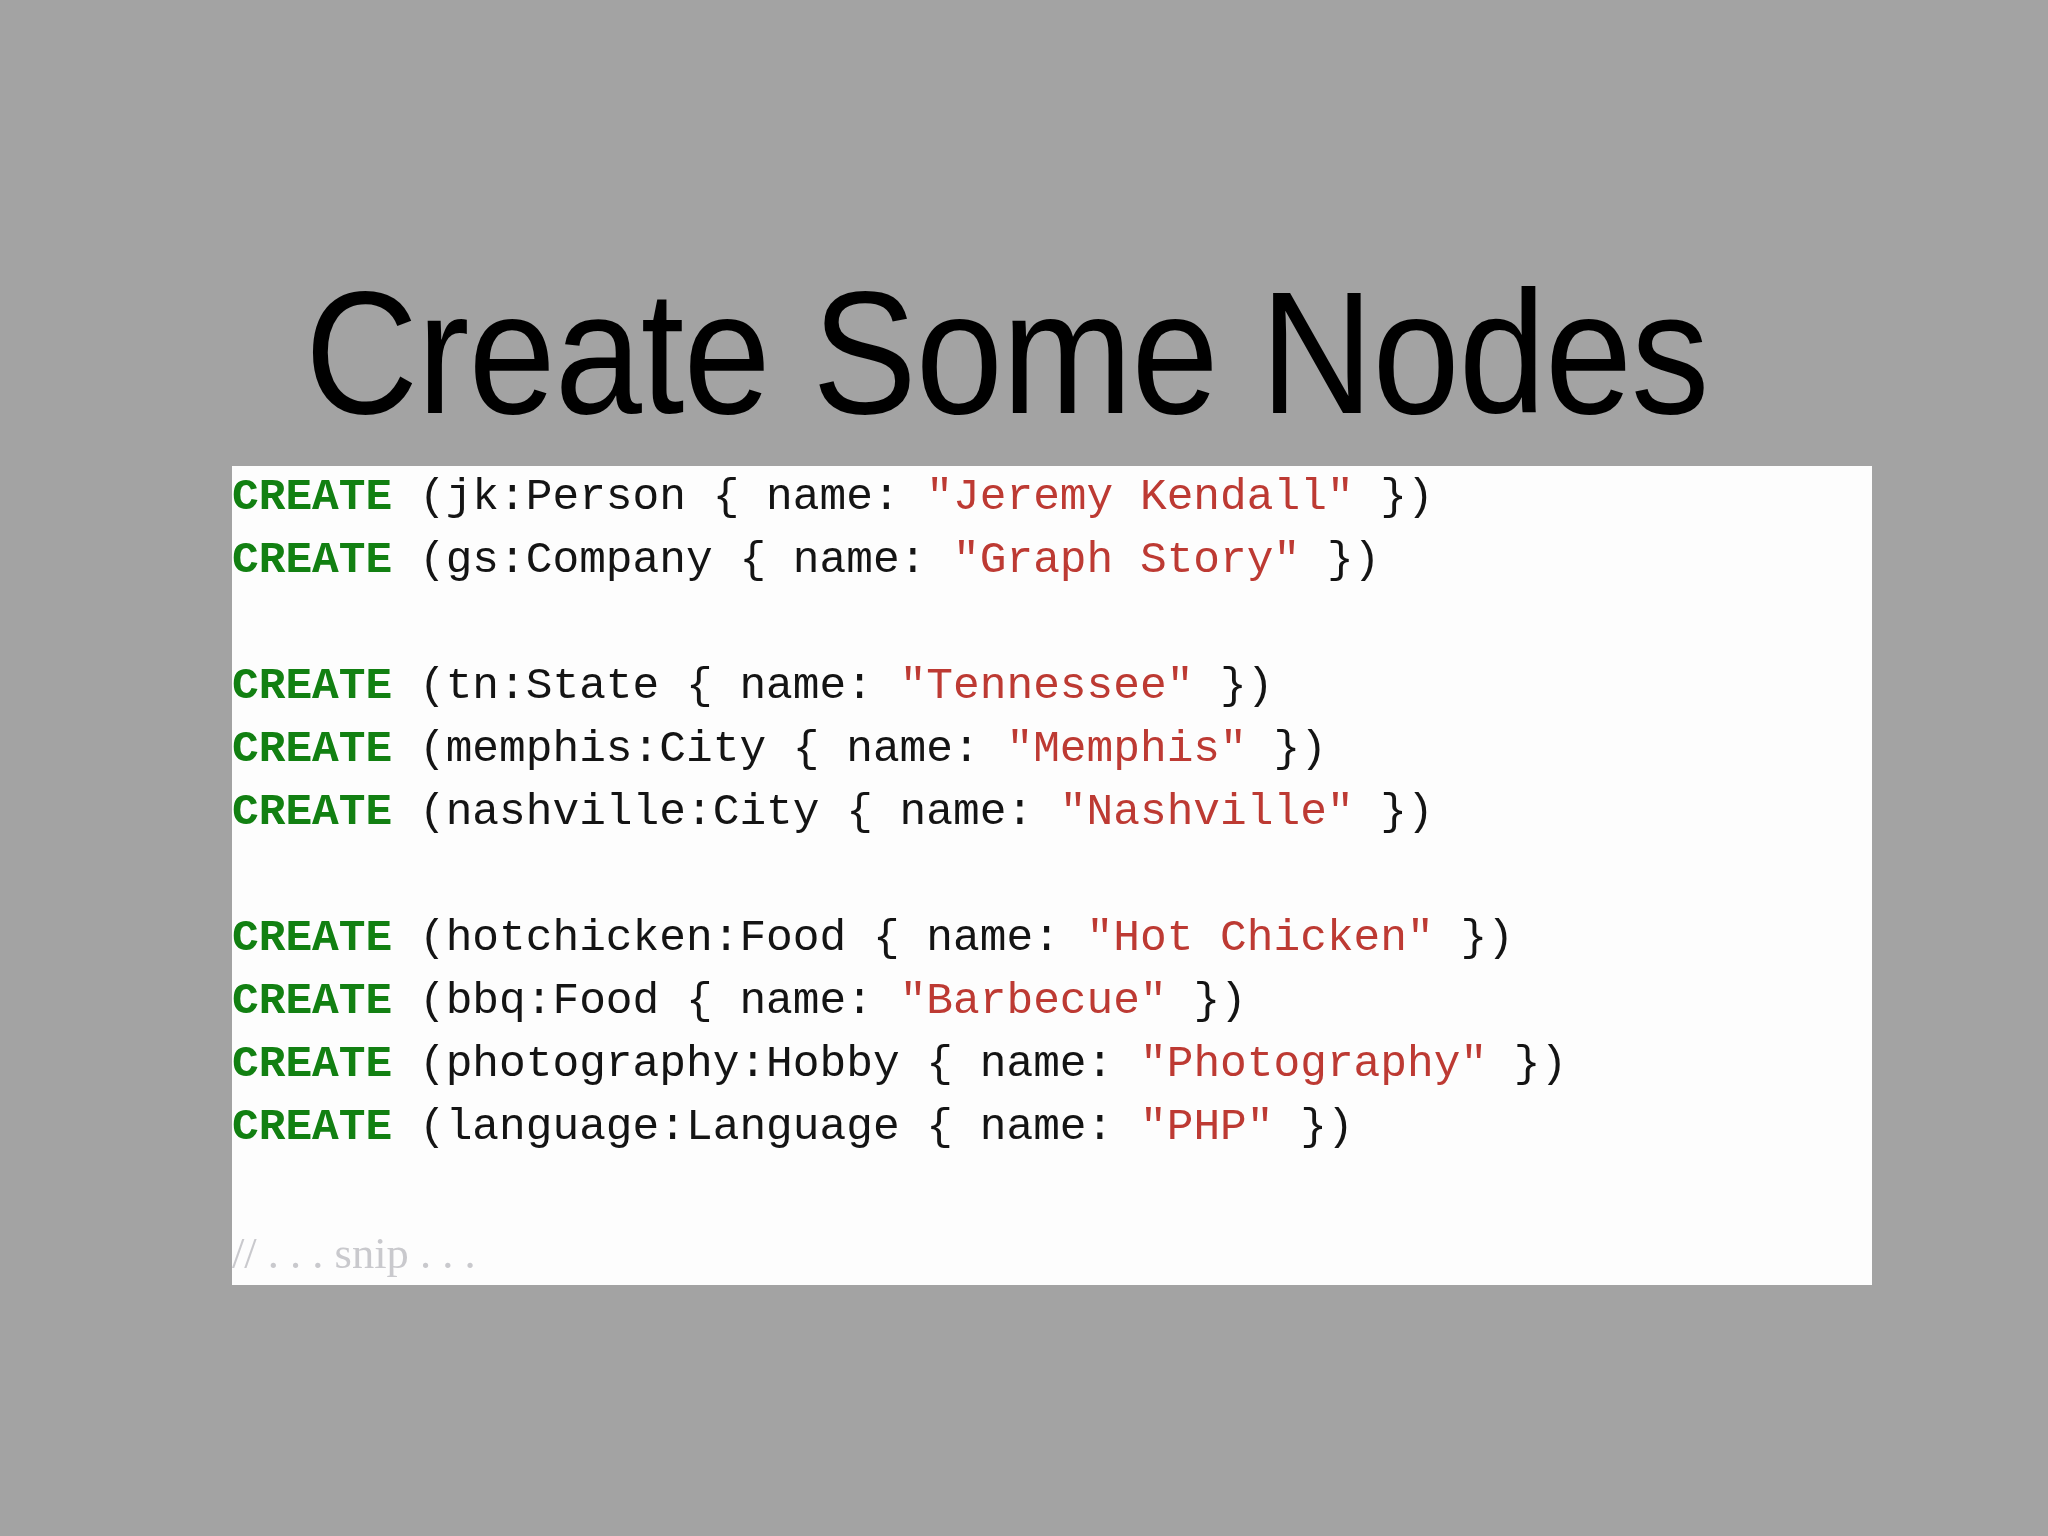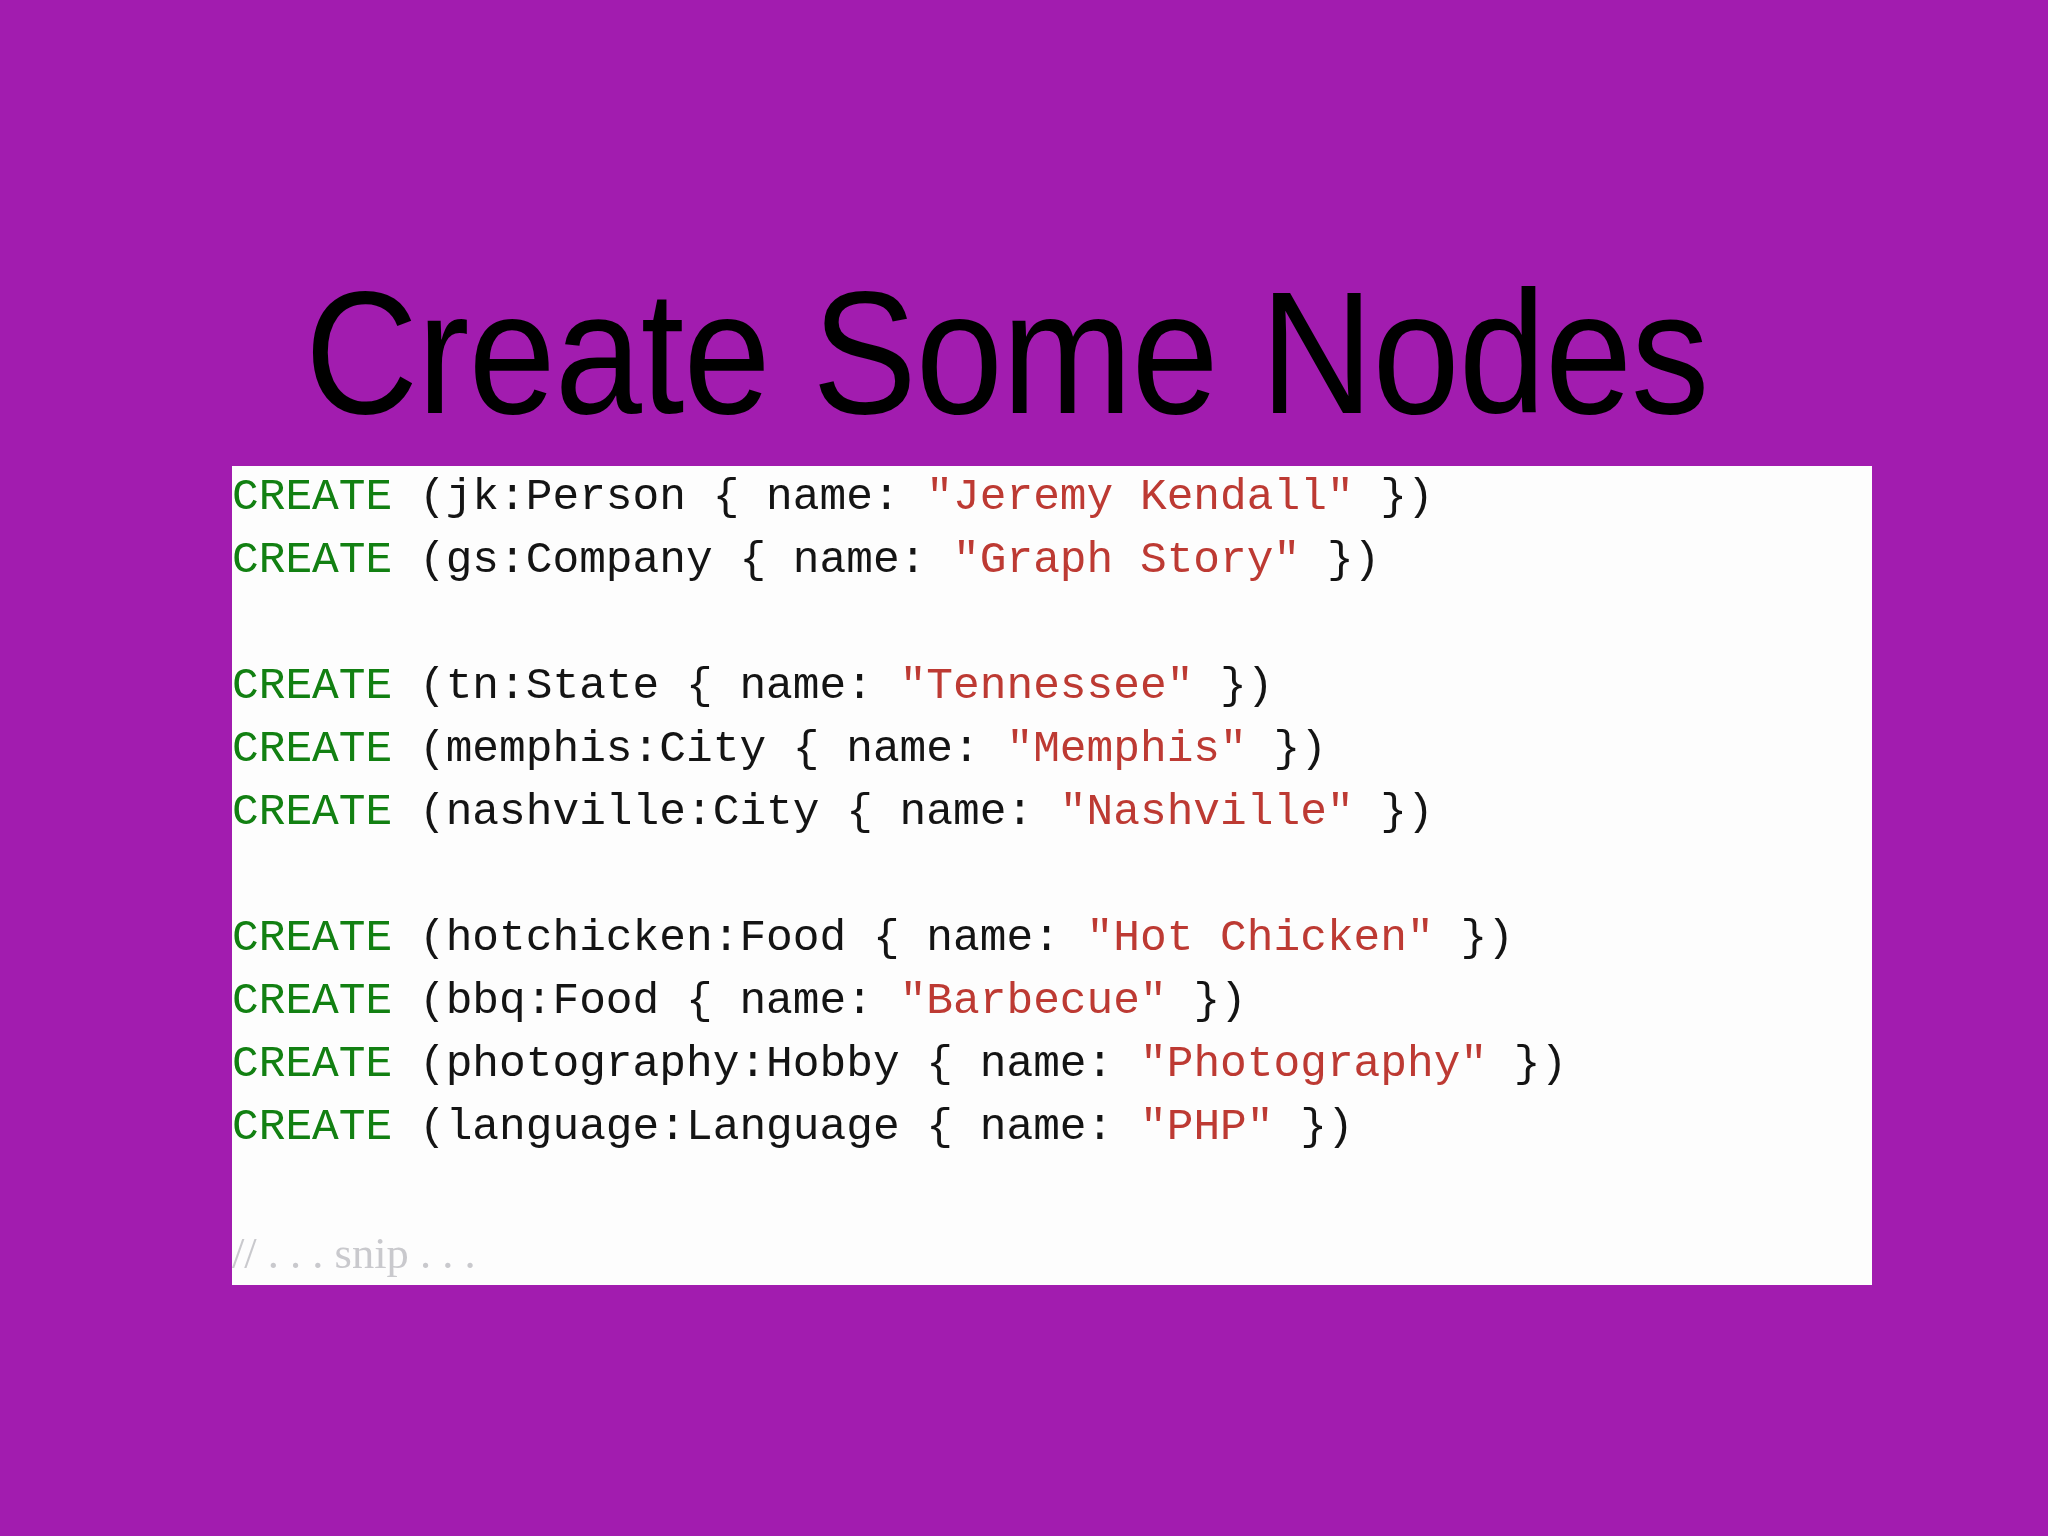--- a/index.html
+++ b/index.html
@@ -4,21 +4,21 @@
 <style>
   html, body {
     margin: 0;
     padding: 0;
     background: #ffffff;
   }
   #slide {
     position: relative;
     width: 2048px;
     height: 1536px;
-    background: #a21caf;
+    background: #a3a3a3;
     overflow: hidden;
     font-family: "Liberation Sans", sans-serif;
   }
 
   
   #slide-title {
     position: absolute;
     left: 305px;
     top: 148px;
     width: 1500px;
@@ -50,21 +50,21 @@
   }
   .code-line {
     height: 63px;
     white-space: pre;
   }
   .code-line.blank {
     height: 63px;
   }
   .tok-kw {
     color: #128012;
-    font-weight: normal;
+    font-weight: bold;
     text-align: center;
   }
   .tok-plain {
     color: #141414;
   }
   .tok-str {
     color: #bd3a33;
   }
   .tok-comment {
     color: #c9c9cd;

